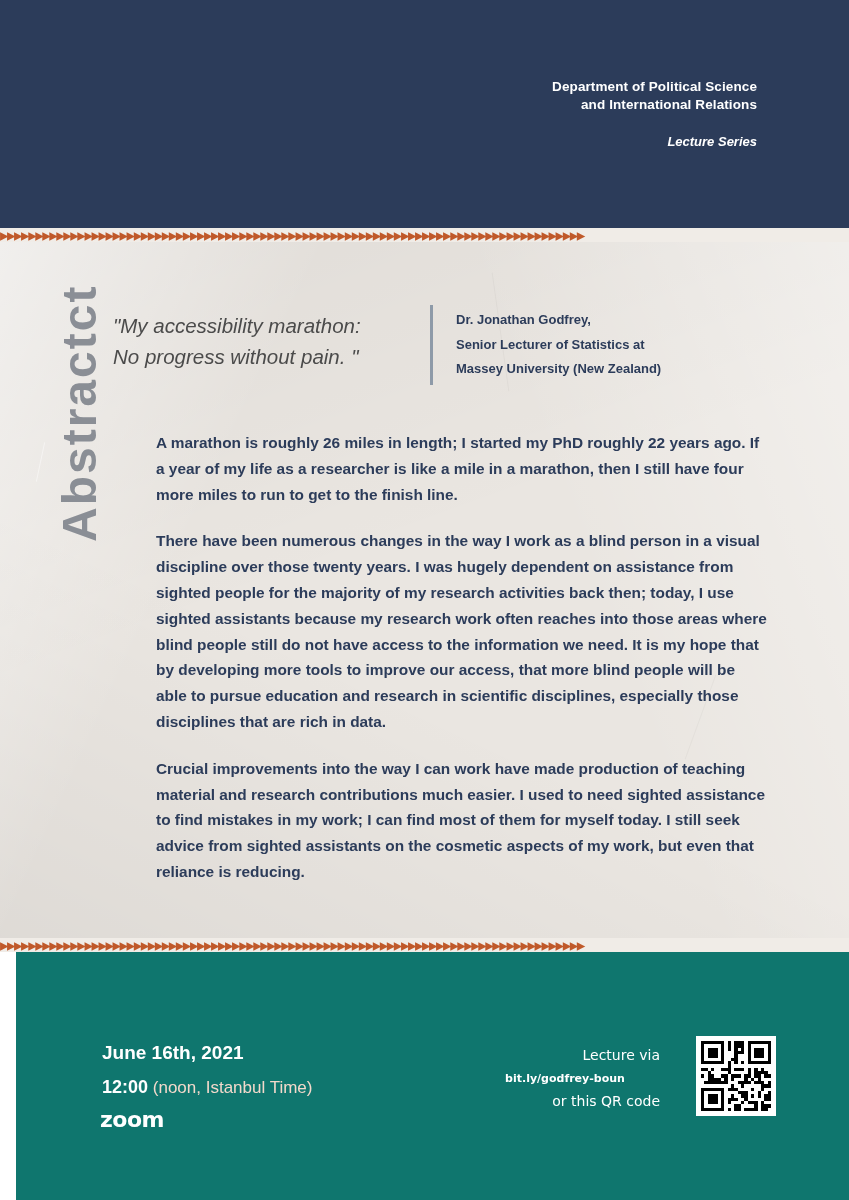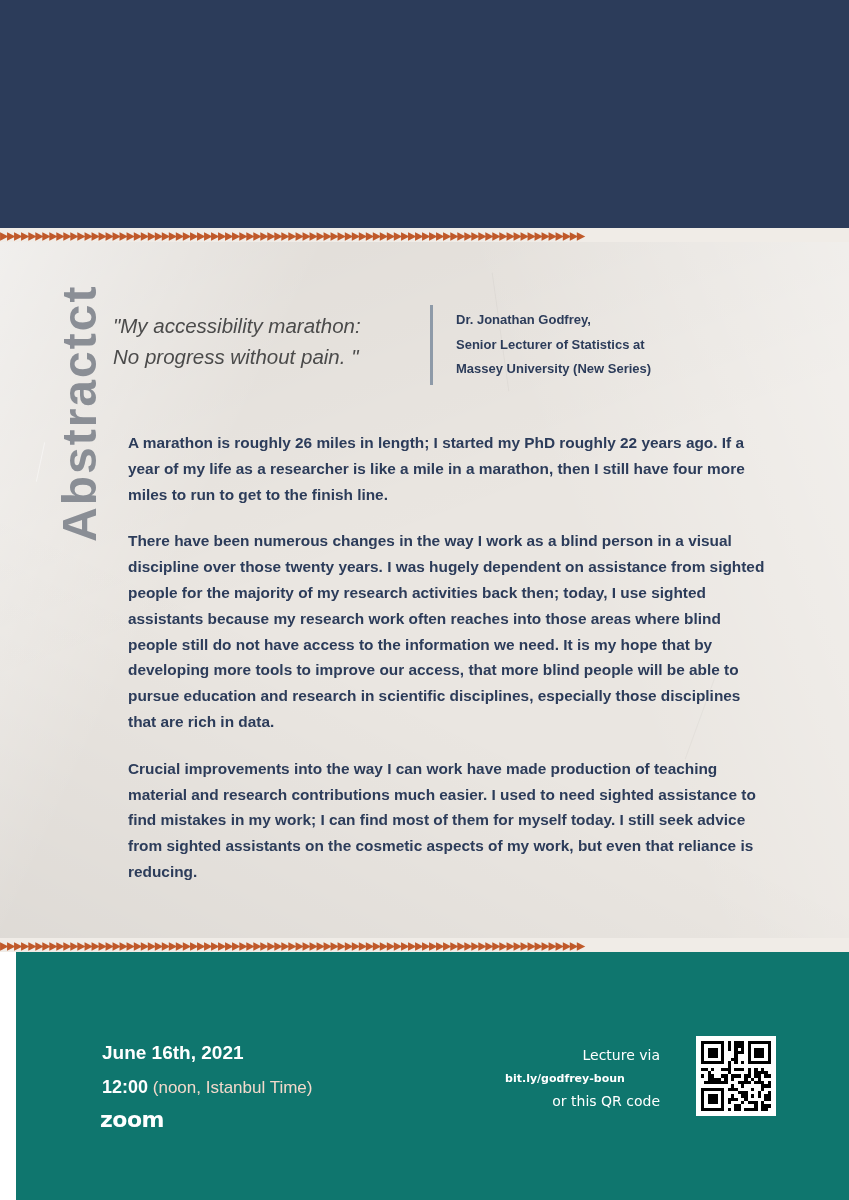--- a/index.html
+++ b/index.html
@@ -183,21 +183,21 @@
   .abstract-body {
     position: absolute;
     left: 128px;
     top: 188px;
     width: 640px;
     color: #2c3c5a;
     font-size: 15.4px;
     font-weight: bold;
     line-height: 25.8px;
   }
-  .abstract-body p { margin-bottom: 21px; }
+  .abstract-body p { margin-bottom: 21px; margin-left: 28px; }
   .abstract-body p:last-child { margin-bottom: 0; }
 
   
   .footer {
     position: absolute;
     top: 952px;
     left: 16px;
     width: 844px;
     height: 248px;
     background: #0f766e;
@@ -260,40 +260,45 @@
   .qr-grid i { background: transparent; }
   .qr-grid i.on { background: #000000; }
 </style>
 </head>
 <body>
 
 <div class="poster">
 
   <div class="header">
 
+    <div class="dept-block">
+      <div class="dept-line">Department of Political Science</div>
+      <div class="dept-line">and International Relations</div>
+      <div class="lecture-series">Lecture Series</div>
+    </div>
   </div>
 
   <div class="zigzag zigzag-top">▸▸▸▸▸▸▸▸▸▸▸▸▸▸▸▸▸▸▸▸▸▸▸▸▸▸▸▸▸▸▸▸▸▸▸▸▸▸▸▸▸▸▸▸▸▸▸▸▸▸▸▸▸▸▸▸▸▸▸▸▸▸▸▸▸▸▸▸▸▸▸▸▸▸▸▸▸▸▸▸▸▸▸</div>
 
   <div class="body-area">
     <div class="crease1"></div>
     <div class="crease2"></div>
     <div class="crease3"></div>
 
     <div class="quote">
       <div>"My accessibility marathon:</div>
       <div>No progress without pain. "</div>
     </div>
 
     <div class="quote-divider"></div>
 
     <div class="speaker">
       <div>Dr. Jonathan Godfrey,</div>
       <div>Senior Lecturer of Statistics at</div>
-      <div>Massey University (New Series)</div>
+      <div>Massey University (New Zealand)</div>
     </div>
 
     <div class="abstract-label">Abstractct</div>
 
     <div class="abstract-body">
       <p>A marathon is roughly 26 miles in length; I started my PhD roughly 22 years ago. If a year of my life as a researcher is like a mile in a marathon, then I still have four more miles to run to get to the finish line.</p>
       <p>There have been numerous changes in the way I work as a blind person in a visual discipline over those twenty years. I was hugely dependent on assistance from sighted people for the majority of my research activities back then; today, I use sighted assistants because my research work often reaches into those areas where blind people still do not have access to the information we need. It is my hope that by developing more tools to improve our access, that more blind people will be able to pursue education and research in scientific disciplines, especially those disciplines that are rich in data.</p>
       <p>Crucial improvements into the way I can work have made production of teaching material and research contributions much easier. I used to need sighted assistance to find mistakes in my work; I can find most of them for myself today. I still seek advice from sighted assistants on the cosmetic aspects of my work, but even that reliance is reducing.</p>
     </div>
   </div>

